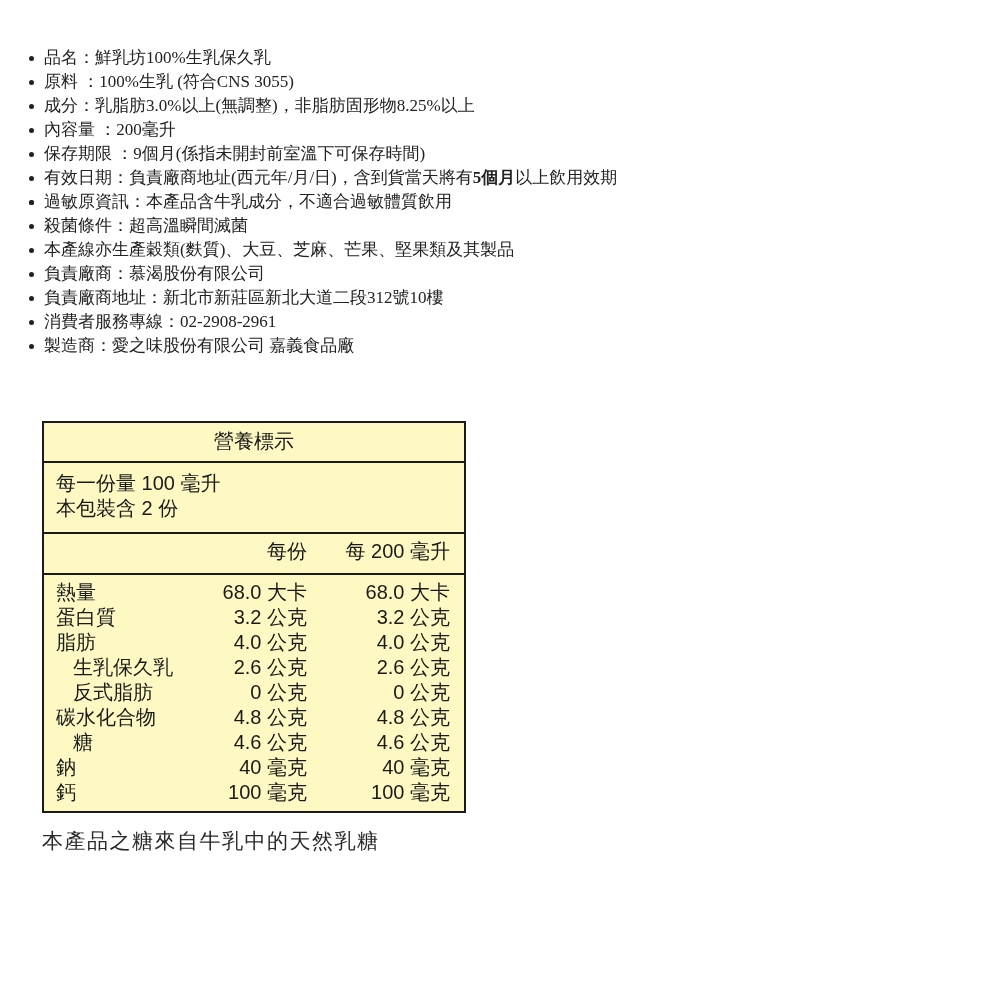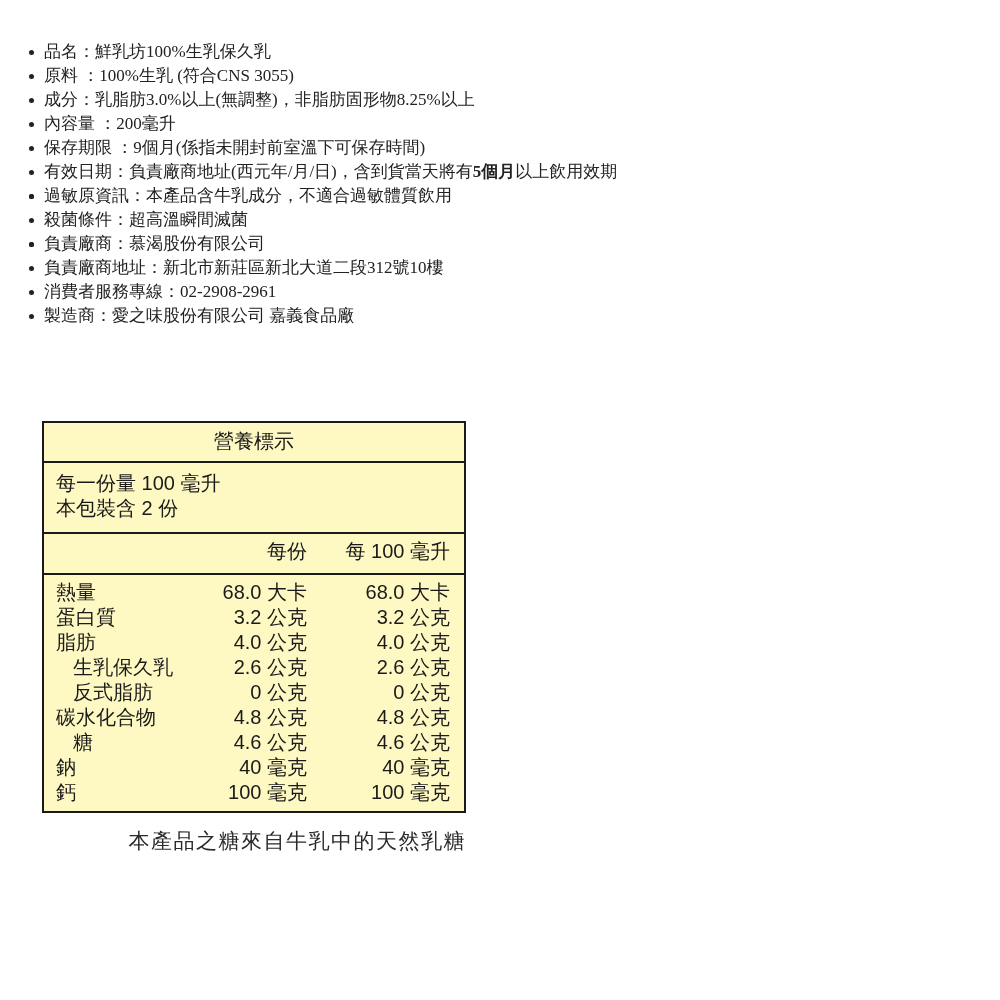--- a/index.html
+++ b/index.html
@@ -8,21 +8,21 @@
     background: #ffffff;
     font-family: "Liberation Serif", "DejaVu Serif", serif;
     color: #222222;
     overflow: hidden;
   }
   .canvas { position: relative; width: 1000px; height: 1000px; }
 
   
   .product-list {
     position: absolute;
-    left: 28px; top: 40px;
+    left: 28px; top: 46px;
     width: 950px;
     list-style: none;
   }
   .product-list li {
     position: relative;
     padding-left: 16px;
     font-size: 17px;
     line-height: 24px;
     white-space: nowrap;
   }
@@ -73,21 +73,21 @@
     line-height: 25px;
   }
   .nt-row .cell-label { text-align: left; white-space: nowrap; }
   .nt-row .cell-label.indent { padding-left: 17px; }
   .nt-row .cell-val { text-align: right; white-space: nowrap; }
 
   .nt-footnote {
     position: absolute;
     left: 42px; top: 827px;
     width: 424px;
-    text-align: right;
+    text-align: left;
     font-family: "Liberation Sans", "DejaVu Sans", sans-serif;
     font-size: 21px;
     font-weight: 500;
     letter-spacing: 1.5px;
     color: #2a2a2a;
     white-space: nowrap;
   }
 </style>
 </head>
 <body>
@@ -97,39 +97,39 @@
   <ul class="product-list">
     <li><span class="bullet"></span><span>品名：鮮乳坊100%生乳保久乳</span></li>
     <li><span class="bullet"></span><span>原料 ：100%生乳 (符合CNS 3055)</span></li>
     <li><span class="bullet"></span><span>成分：乳脂肪3.0%以上(無調整)，非脂肪固形物8.25%以上</span></li>
     <li><span class="bullet"></span><span>內容量 ：200毫升</span></li>
     <li><span class="bullet"></span><span>保存期限 ：9個月(係指未開封前室溫下可保存時間)</span></li>
     <li><span class="bullet"></span><span><span>有效日期：負責廠商地址(西元年/月/日)，含到貨當天將有</span><span class="bold-part">5個月</span><span>以上飲用效期</span></span></li>
     <li><span class="bullet"></span></li>
     <li><span class="bullet"></span><span>過敏原資訊：本產品含牛乳成分，不適合過敏體質飲用</span></li>
     <li><span class="bullet"></span><span>殺菌條件：超高溫瞬間滅菌</span></li>
-    <li><span class="bullet"></span></li>
+    <li><span class="bullet"></span><span>本產線亦生產穀類(麩質)、大豆、芝麻、芒果、堅果類及其製品</span></li>
     <li><span class="bullet"></span><span>負責廠商：慕渴股份有限公司</span></li>
     <li><span class="bullet"></span><span>負責廠商地址：新北市新莊區新北大道二段312號10樓</span></li>
     <li><span class="bullet"></span><span>消費者服務專線：02-2908-2961</span></li>
     <li><span class="bullet"></span><span>製造商：愛之味股份有限公司 嘉義食品廠</span></li>
   </ul>
 
   <div class="nutrition-table">
     <div class="nt-title">營養標示</div>
 
     <div class="nt-serving">
       <div>每一份量 100 毫升</div>
       <div>本包裝含 2 份</div>
     </div>
 
     <div class="nt-colheads">
       <div></div>
       <div class="col-val">每份</div>
-      <div class="col-val">每 100 毫升</div>
+      <div class="col-val">每 200 毫升</div>
     </div>
 
     <div class="nt-body">
       <div class="nt-row">
         <div class="cell-label">熱量</div>
         <div class="cell-val">68.0 大卡</div>
         <div class="cell-val">68.0 大卡</div>
       </div>
       <div class="nt-row">
         <div class="cell-label">蛋白質</div>

